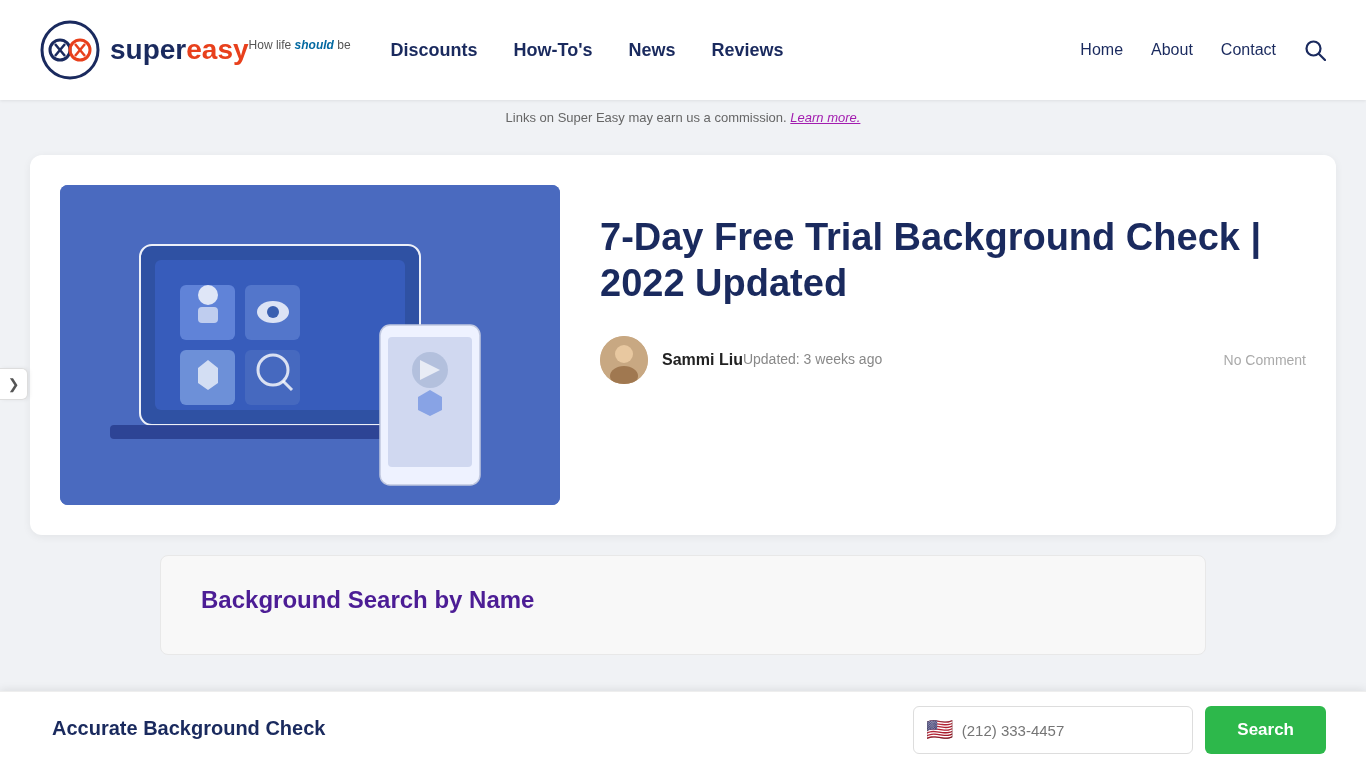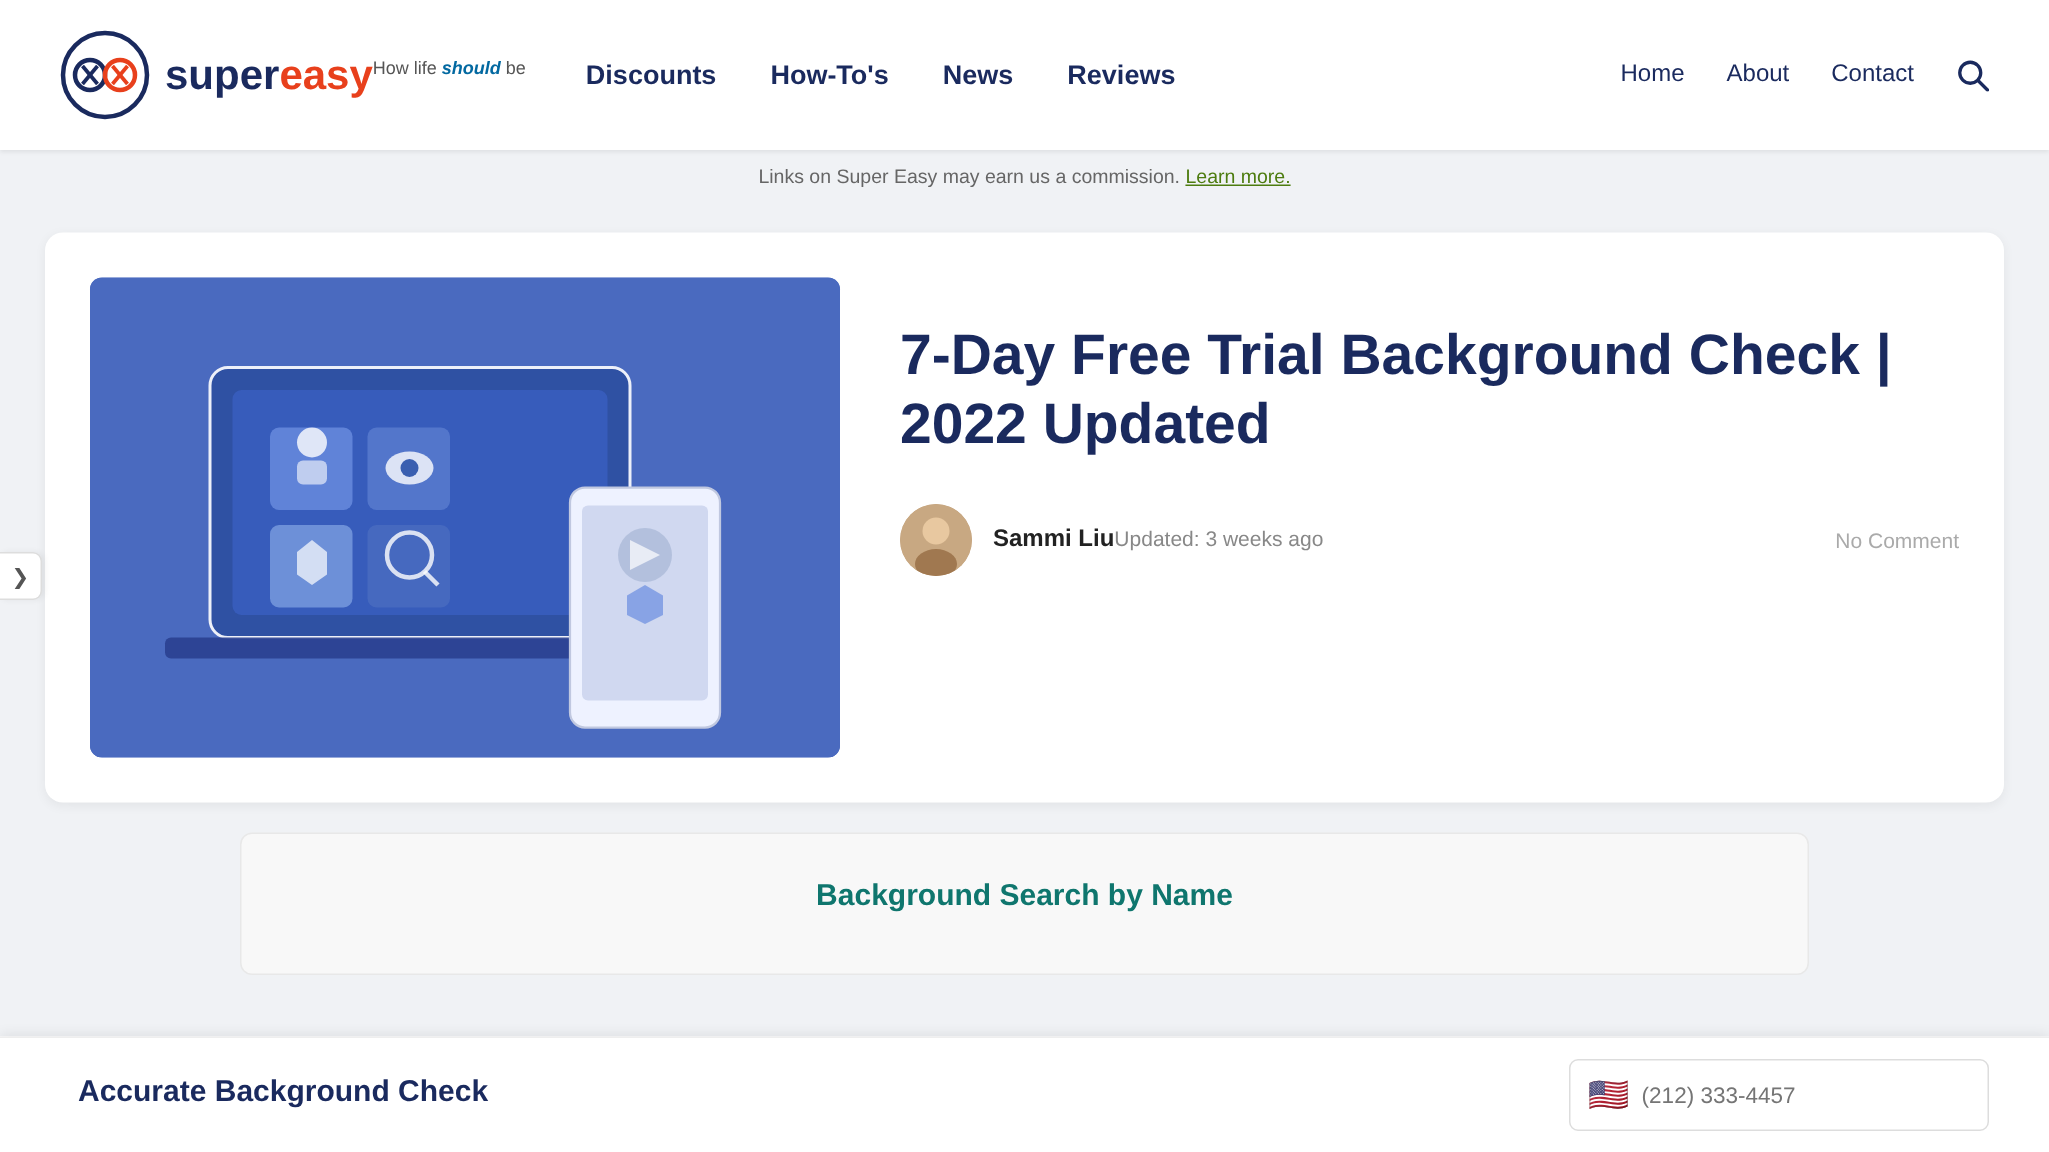--- a/index.html
+++ b/index.html
@@ -79,21 +79,21 @@
     }
 
     
     .commission-bar {
       background: #f0f2f5;
       text-align: center;
       padding: 10px;
       font-size: 13px;
       color: #666;
     }
-    .commission-bar a { color: #4d7c0f; text-decoration: underline; }
+    .commission-bar a { color: #a21caf; text-decoration: underline; font-style: italic; }
 
     
     .main-content {
       padding: 20px 30px 30px;
     }
     .article-card {
       background: #fff;
       border-radius: 12px;
       overflow: hidden;
       box-shadow: 0 2px 8px rgba(0,0,0,0.06);
@@ -174,24 +174,24 @@
 
     
     .search-widget {
       background: #f8f8f8;
       border: 1px solid #e8e8e8;
       border-radius: 8px;
       padding: 30px 40px 24px;
       margin: 0 130px;
     }
     .search-widget-title {
-      text-align: center;
-      font-size: 20px;
+      text-align: left;
+      font-size: 24px;
       font-weight: 700;
-      color: #0f766e;
+      color: #4c1d95;
       margin-bottom: 16px;
     }
 
     
     .bottom-bar {
       position: fixed;
       bottom: 0;
       left: 0;
       right: 0;
       background: #fff;
@@ -396,13 +396,14 @@
 <div class="bottom-bar">
   <div class="bottom-bar-text">
     <div class="bottom-bar-title">Accurate Background Check</div>
   </div>
 
   <div class="phone-input-wrap">
     <span class="flag-emoji">🇺🇸</span>
     <input class="phone-input" type="tel" placeholder="(212) 333-4457" style="">
   </div>
 
+  <button class="search-btn">Search</button>
 </div>
 
 </body></html>

